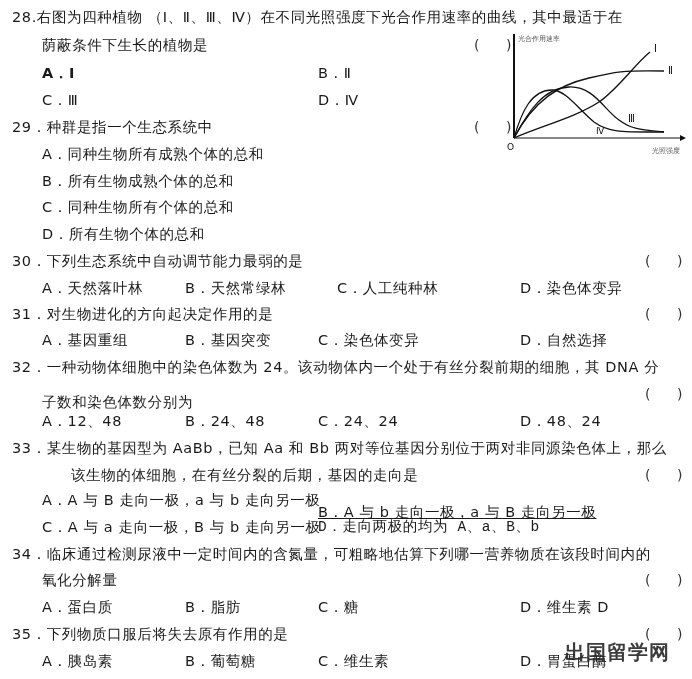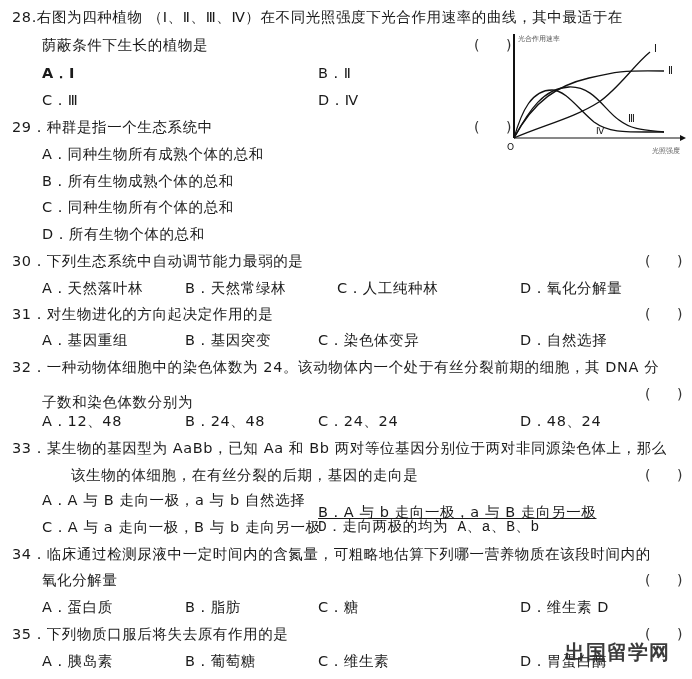--- a/index.html
+++ b/index.html
@@ -81,21 +81,21 @@
 <div class="line" style="left:42px;top:224px;">D．所有生物个体的总和</div>
 
 <div class="line" style="left:12px;top:251px;">30．下列生态系统中自动调节能力最弱的是</div>
 <div class="bracket" style="left:645px;top:251px;">
   <span class="l">(</span>
   <span class="r">)</span>
 </div>
 <div class="line" style="left:42px;top:278px;">A．天然落叶林</div>
 <div class="line" style="left:185px;top:278px;">B．天然常绿林</div>
 <div class="line" style="left:318px;top:278px;margin-left:19px;">C．人工纯种林</div>
-<div class="line" style="left:520px;top:278px;">D．氧化分解量</div>
+<div class="line" style="left:520px;top:278px;">D．染色体变异</div>
 
 <div class="line" style="left:12px;top:304px;">31．对生物进化的方向起决定作用的是</div>
 <div class="bracket" style="left:645px;top:304px;">
   <span class="l">(</span>
   <span class="r">)</span>
 </div>
 <div class="line" style="left:42px;top:330px;">A．基因重组</div>
 <div class="line" style="left:185px;top:330px;">B．基因突变</div>
 <div class="line" style="left:318px;top:330px;">C．染色体变异</div>
 <div class="line" style="left:520px;top:330px;">D．自然选择</div>
@@ -110,21 +110,21 @@
 <div class="line" style="left:185px;top:411px;">B．24、48</div>
 <div class="line" style="left:318px;top:411px;">C．24、24</div>
 <div class="line" style="left:520px;top:411px;">D．48、24</div>
 
 <div class="line" style="left:12px;top:438px;">33．某生物的基因型为 AaBb，已知 Aa 和 Bb 两对等位基因分别位于两对非同源染色体上，那么</div>
 <div class="line" style="left:42px;top:465px;margin-left:29px;">该生物的体细胞，在有丝分裂的后期，基因的走向是</div>
 <div class="bracket" style="left:645px;top:465px;">
   <span class="l">(</span>
   <span class="r">)</span>
 </div>
-<div class="line" style="left:42px;top:490px;">A．A 与 B 走向一极，a 与 b 自然选择</div>
+<div class="line" style="left:42px;top:490px;">A．A 与 B 走向一极，a 与 b 走向另一极</div>
 <div class="line" style="left:318px;top:502px;text-decoration:underline;">B．A 与 b 走向一极，a 与 B 走向另一极</div>
 <div class="line" style="left:42px;top:517px;">C．A 与 a 走向一极，B 与 b 走向另一极</div>
 <div class="line" style="left:318px;top:517px;font-family:Liberation Mono, monospace;">D．走向两极的均为 A、a、B、b</div>
 
 <div class="line" style="left:12px;top:544px;">34．临床通过检测尿液中一定时间内的含氮量，可粗略地估算下列哪一营养物质在该段时间内的</div>
 <div class="line" style="left:42px;top:570px;">氧化分解量</div>
 <div class="bracket" style="left:645px;top:570px;">
   <span class="l">(</span>
   <span class="r">)</span>
 </div>

